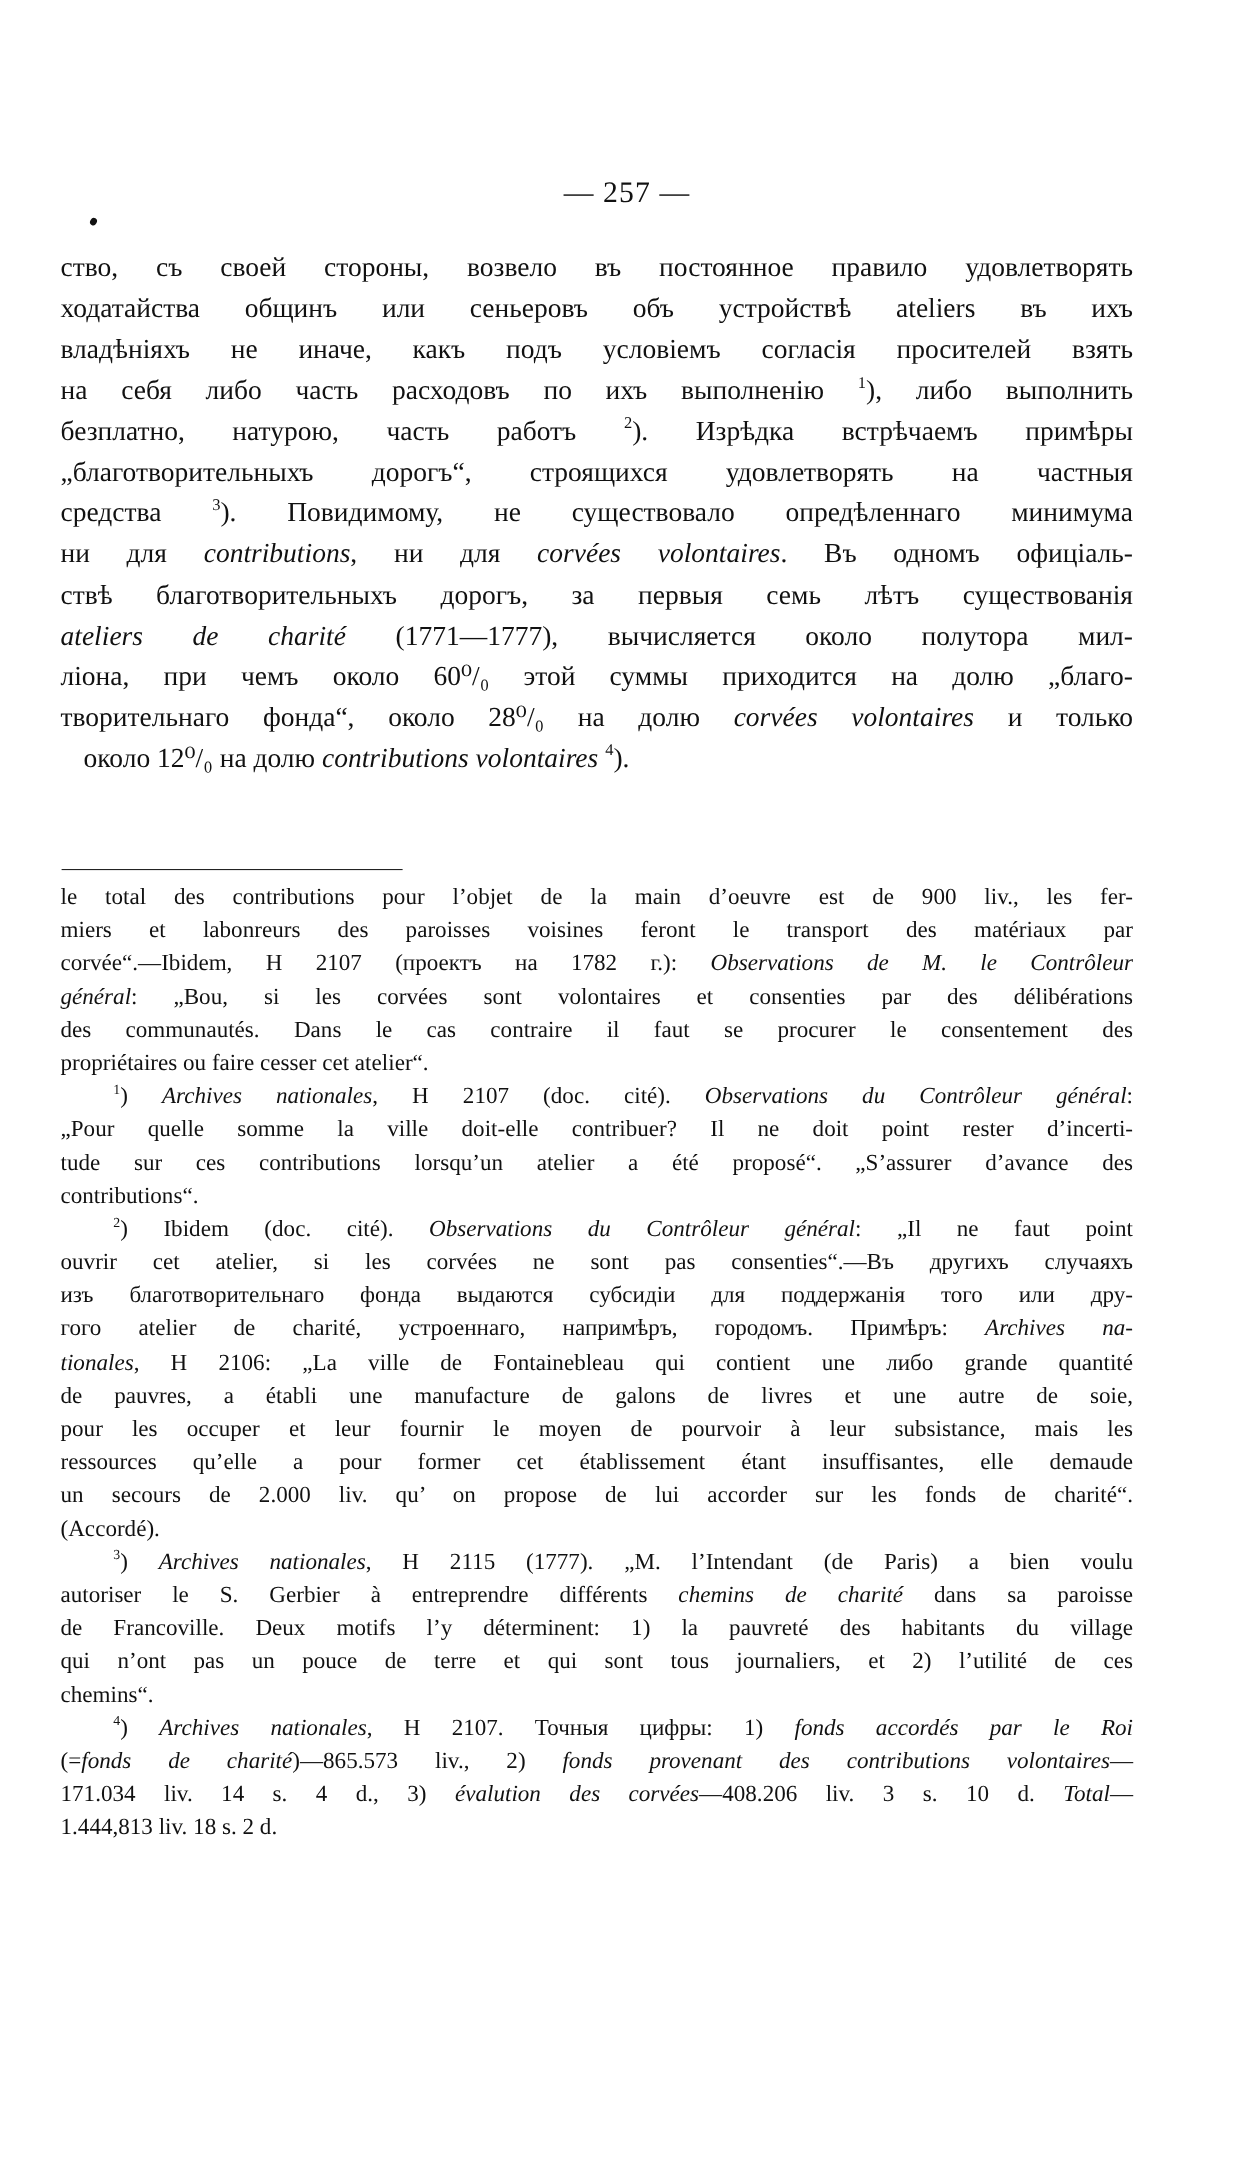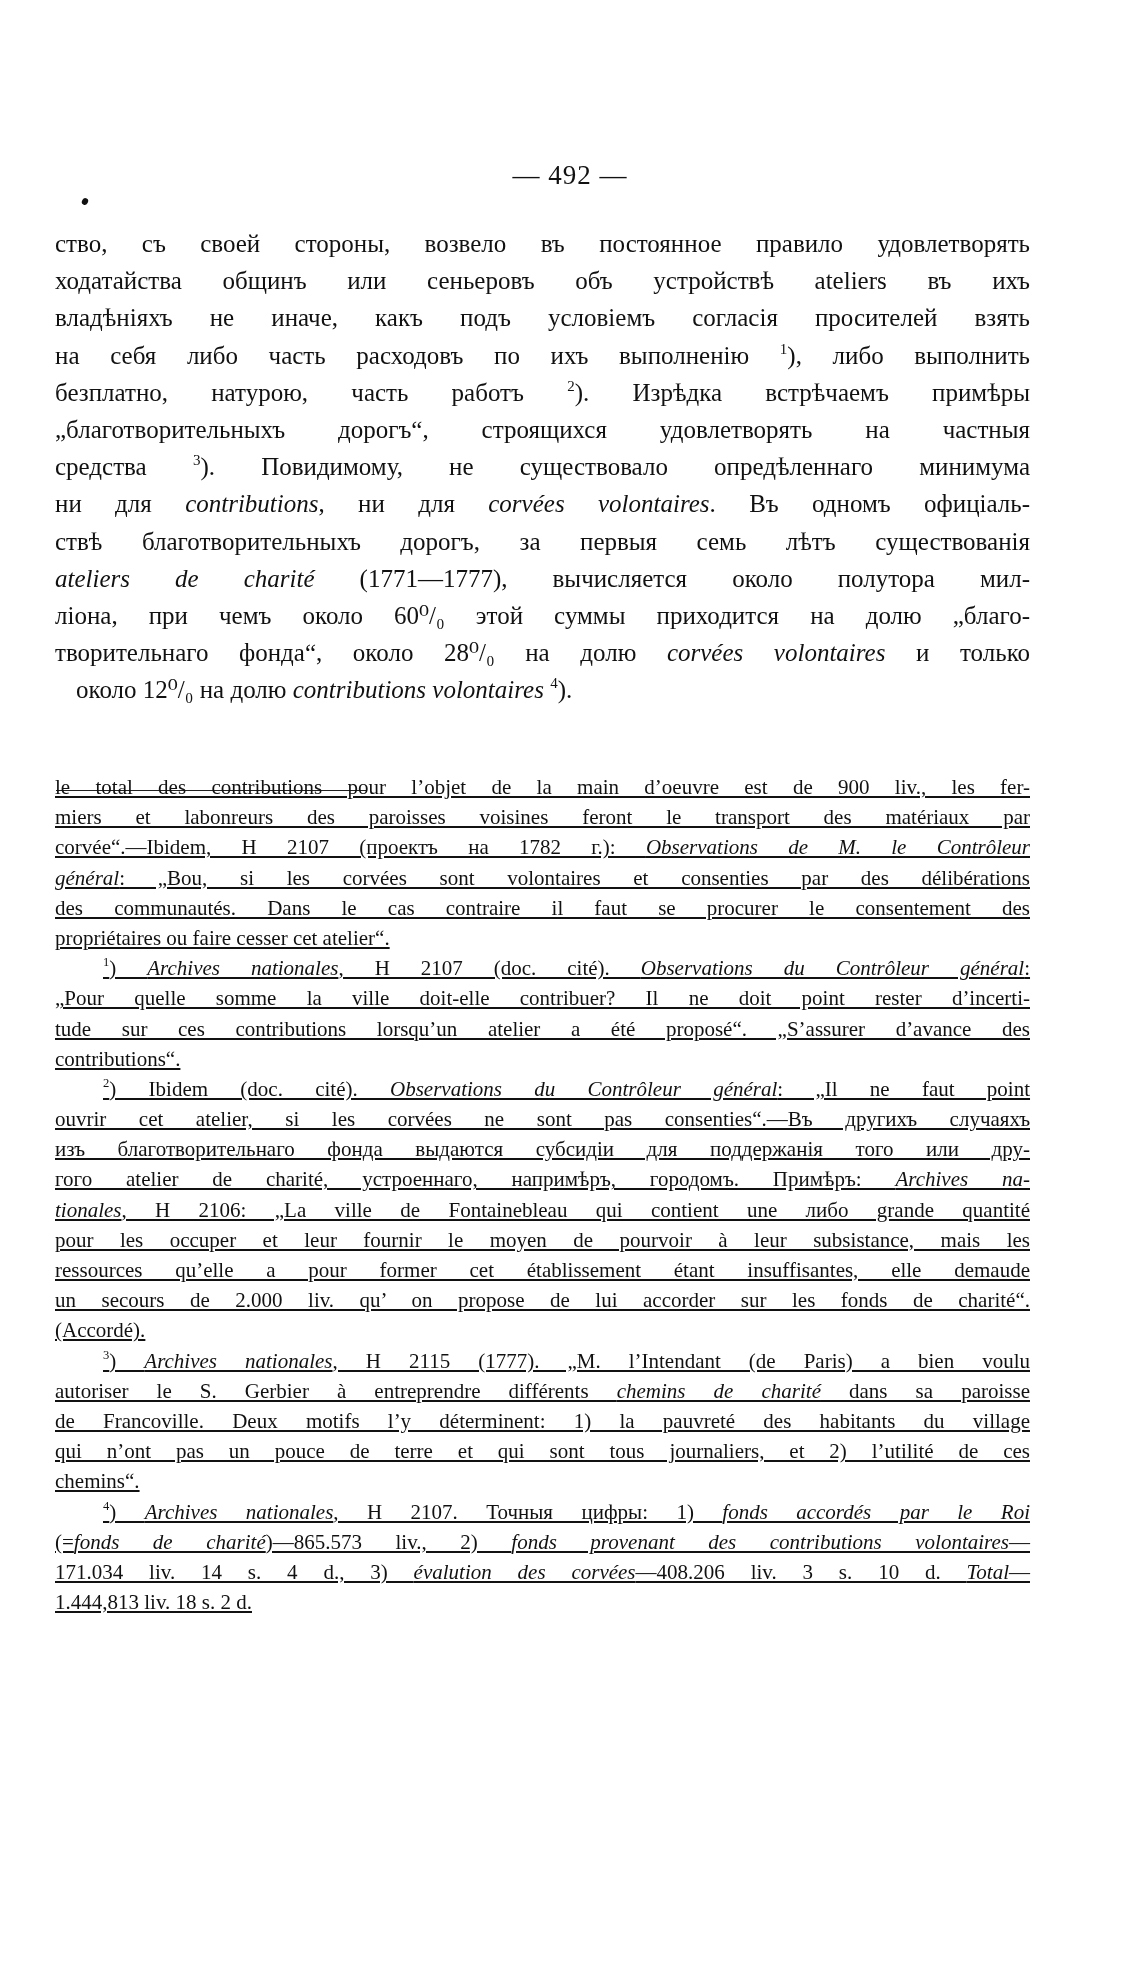--- a/index.html
+++ b/index.html
@@ -8,31 +8,31 @@
   .page-number { position:absolute; top:160px; left:0; width:1140px; text-align:center;
                  font-size:27px; letter-spacing:1px; }
   .speck { position:absolute; left:82px; top:198px; width:6px; height:7px; background:#111;
            border-radius:50%; transform:rotate(30deg); }
   .main { position:absolute; left:55px; top:225px; width:975px; }
   .line { display:block; text-align:justify; text-align-last:justify; white-space:nowrap;
           overflow:visible; }
   .main .line { font-size:25px; height:37.2px; line-height:37.2px; }
   .main .line.last { text-align-last:left;margin-left:21px; }
   .rule { position:absolute; left:56px; top:790px; width:310px; height:0; border-top:1.6px solid #222; }
-  .notes { position:absolute; left:55px; top:772px; width:975px;text-decoration:underline; }
+  .notes { position:absolute; left:55px; top:800px; width:975px; }
   .notes .line { font-size:21px; height:30.2px; line-height:30.2px; }
   .notes .line.last { text-align-last:left; }
   .notes .line.indent { padding-left:48px; box-sizing:border-box; }
   i { font-style:italic; }
   sup { font-size:0.6em; vertical-align:0.7em; line-height:0; }
 </style>
 </head>
 <body>
 
-<div class="page-number">— 492 —</div>
+<div class="page-number">— 257 —</div>
 <div class="speck"></div>
 
 <div class="main">
   <span class="line">ство, съ своей стороны, возвело въ постоянное правило удовлетворять</span>
   <span class="line">ходатайства общинъ или сеньеровъ объ устройствѣ ateliers въ ихъ</span>
   <span class="line">владѣніяхъ не иначе, какъ подъ условіемъ согласія просителей взять</span>
   <span class="line"><span>на себя либо часть расходовъ по ихъ выполненію </span><sup>1</sup><span>), либо выполнить</span></span>
   <span class="line"><span>безплатно, натурою, часть работъ </span><sup>2</sup><span>). Изрѣдка встрѣчаемъ примѣры</span></span>
   <span class="line">„благотворительныхъ дорогъ“, строящихся удовлетворять на частныя</span>
   <span class="line"><span>средства </span><sup>3</sup><span>). Повидимому, не существовало опредѣленнаго минимума</span></span>
@@ -58,20 +58,21 @@
   <span class="line indent"><sup>1</sup><span>) </span><i>Archives nationales</i><span>, H 2107 (doc. cité). </span><i>Observations du Contrôleur général</i><span>:</span></span>
   <span class="line">„Pour quelle somme la ville doit-elle contribuer? Il ne doit point rester d’incerti-</span>
   <span class="line">tude sur ces contributions lorsqu’un atelier a été proposé“. „S’assurer d’avance des</span>
   <span class="line last">contributions“.</span>
 
   <span class="line indent"><sup>2</sup><span>) Ibidem (doc. cité). </span><i>Observations du Contrôleur général</i><span>: „Il ne faut point</span></span>
   <span class="line">ouvrir cet atelier, si les corvées ne sont pas consenties“.—Въ другихъ случаяхъ</span>
   <span class="line">изъ благотворительнаго фонда выдаются субсидіи для поддержанія того или дру-</span>
   <span class="line"><span>гого atelier de charité, устроеннаго, напримѣръ, городомъ. Примѣръ: </span><i>Archives na-</i></span>
   <span class="line"><i>tionales</i><span>, H 2106: „La ville de Fontainebleau qui contient une либо grande quantité</span></span>
+  <span class="line">de pauvres, a établi une manufacture de galons de livres et une autre de soie,</span>
   <span class="line">pour les occuper et leur fournir le moyen de pourvoir à leur subsistance, mais les</span>
   <span class="line">ressources qu’elle a pour former cet établissement étant insuffisantes, elle demaude</span>
   <span class="line">un secours de 2.000 liv. qu’ on propose de lui accorder sur les fonds de charité“.</span>
   <span class="line last">(Accordé).</span>
 
   <span class="line indent"><sup>3</sup><span>) </span><i>Archives nationales</i><span>, H 2115 (1777). „M. l’Intendant (de Paris) a bien voulu</span></span>
   <span class="line"><span>autoriser le S. Gerbier à entreprendre différents </span><i>chemins de charité</i><span> dans sa paroisse</span></span>
   <span class="line">de Francoville. Deux motifs l’y déterminent: 1) la pauvreté des habitants du village</span>
   <span class="line">qui n’ont pas un pouce de terre et qui sont tous journaliers, et 2) l’utilité de ces</span>
   <span class="line last">chemins“.</span>

